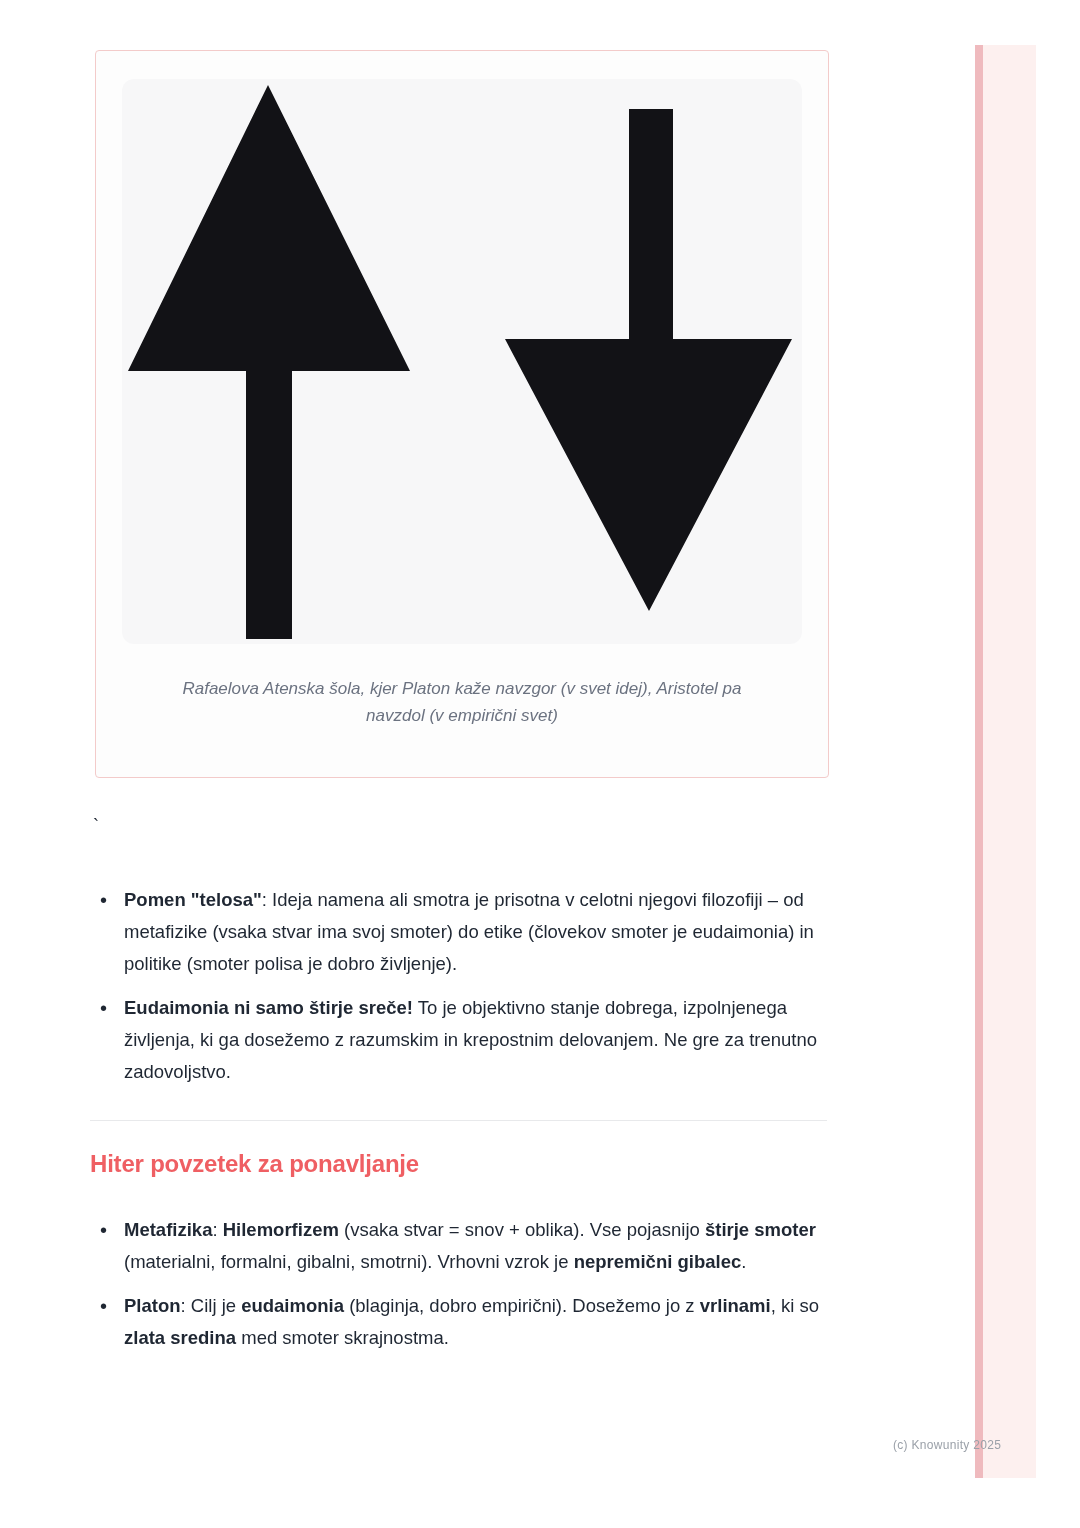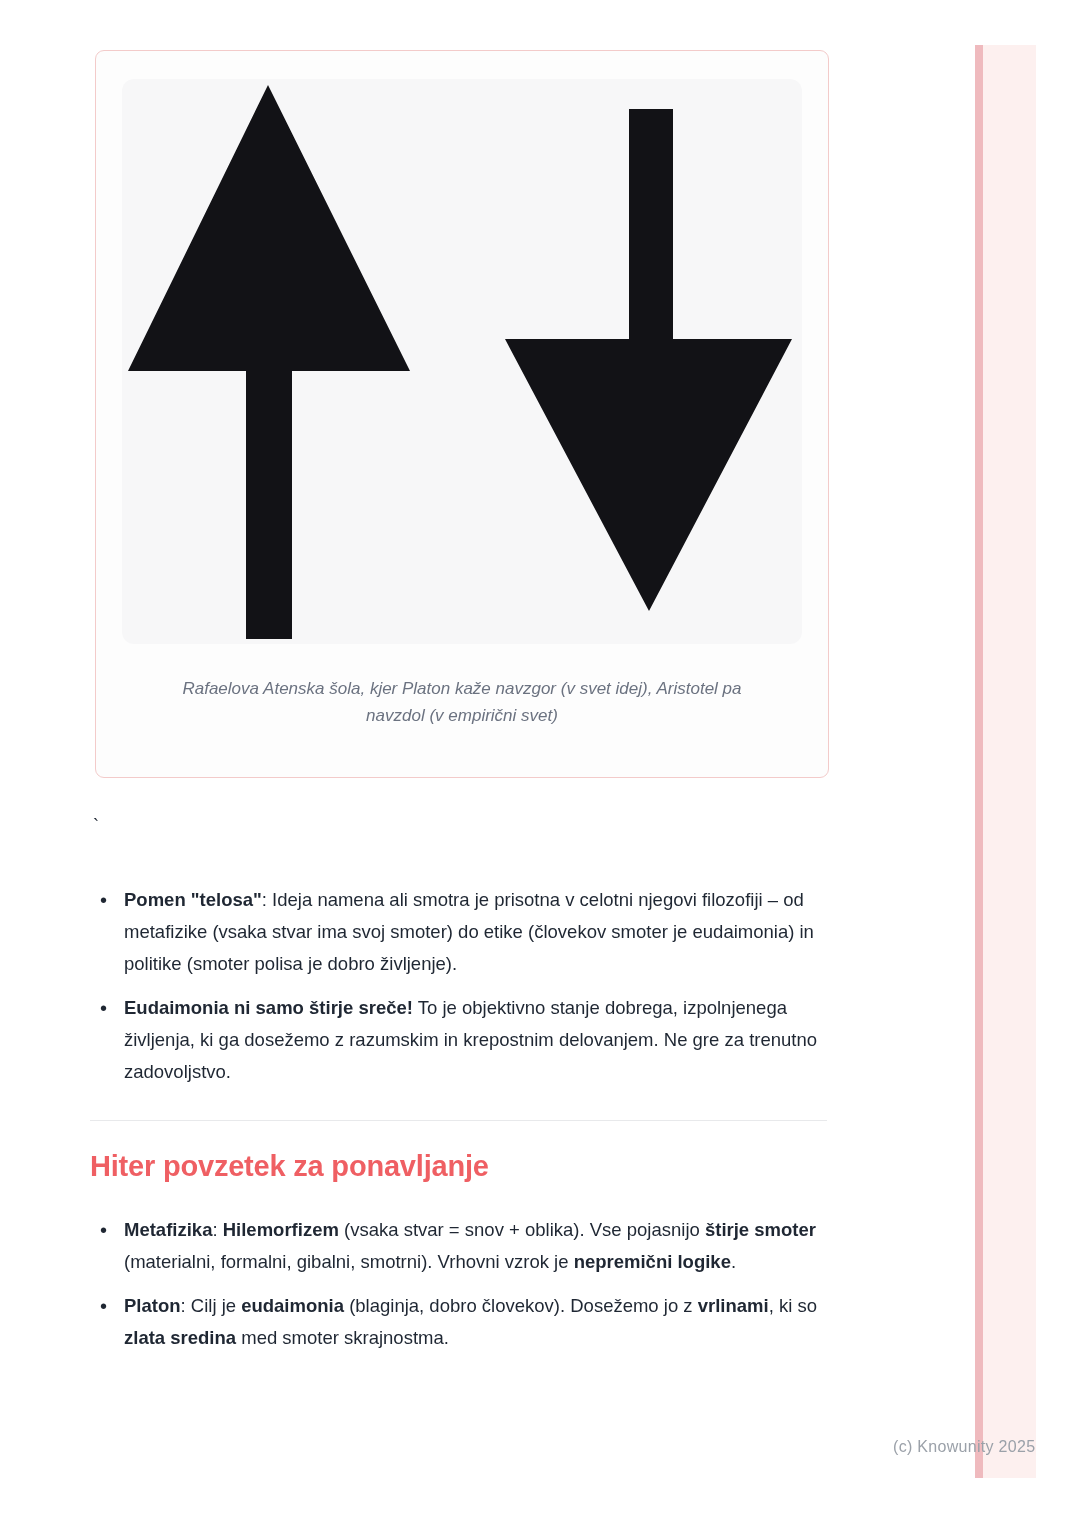--- a/index.html
+++ b/index.html
@@ -27,30 +27,30 @@
   
   .edge-band{
     position:absolute;left:975px;top:45px;width:61px;height:1433px;
     background:var(--band-fill);
     border-left:8px solid var(--band-stripe);
   }
 
   
   .watermark{
     position:absolute;left:893px;top:1438px;
-    font-size:16px;color:var(--watermark);letter-spacing:0.3px;
+    font-size:12px;color:var(--watermark);letter-spacing:0.3px;
     white-space:nowrap;z-index:3;
   }
 
   
   .figure-card{
     position:absolute;left:95px;top:50px;width:734px;height:728px;
     background:var(--card-bg);
     border:1.5px solid var(--card-border);
-    border-radius:9px;
+    border-radius:4px;
     padding-top:28px;
     overflow:hidden;z-index:2;
   }
   .figure-image{
     width:680px;height:565px;margin:0 auto;
     background:var(--img-bg);border-radius:12px;
   }
   .figure-image svg{display:block;width:100%;height:100%;}
   .figure-caption{
     margin-top:31px;text-align:center;
@@ -86,21 +86,21 @@
 
   
   .divider{
     position:absolute;left:90px;top:1120px;width:737px;height:0;
     border-top:1.5px solid var(--divider);z-index:2;
   }
 
   
   .section-heading{
     position:absolute;left:90px;top:1150px;
-    font-size:29px;font-weight:bold;letter-spacing:-0.2px;
+    font-size:24px;font-weight:bold;letter-spacing:-0.2px;
     color:var(--accent);z-index:2;white-space:nowrap;
   }
 </style>
 </head>
 <body>
 
 <div class="page">
 
   <div class="edge-band"></div>
 
@@ -122,19 +122,19 @@
   <ul class="bullets list-notes">
     <li><span class="bold">Pomen "telosa"</span><span>: Ideja namena ali smotra je prisotna v celotni njegovi filozofiji – od metafizike (vsaka stvar ima svoj smoter) do etike (človekov smoter je eudaimonia) in politike (smoter polisa je dobro življenje).</span></li>
     <li><span class="bold">Eudaimonia ni samo štirje sreče!</span><span> To je objektivno stanje dobrega, izpolnjenega življenja, ki ga dosežemo z razumskim in krepostnim delovanjem. Ne gre za trenutno zadovoljstvo.</span></li>
   </ul>
 
   <div class="divider"></div>
 
   <h2 class="section-heading">Hiter povzetek za ponavljanje</h2>
 
   <ul class="bullets list-summary">
-    <li><span class="bold">Metafizika</span><span>: </span><span class="bold">Hilemorfizem</span><span> (vsaka stvar = snov + oblika). Vse pojasnijo </span><span class="bold">štirje smoter</span><span> (materialni, formalni, gibalni, smotrni). Vrhovni vzrok je </span><span class="bold">nepremični logike</span><span>.</span></li>
-    <li><span class="bold">Platon</span><span>: Cilj je </span><span class="bold">eudaimonia</span><span> (blaginja, dobro človekov). Dosežemo jo z </span><span class="bold">vrlinami</span><span>, ki so </span><span class="bold">zlata sredina</span><span> med smoter skrajnostma.</span></li>
+    <li><span class="bold">Metafizika</span><span>: </span><span class="bold">Hilemorfizem</span><span> (vsaka stvar = snov + oblika). Vse pojasnijo </span><span class="bold">štirje smoter</span><span> (materialni, formalni, gibalni, smotrni). Vrhovni vzrok je </span><span class="bold">nepremični gibalec</span><span>.</span></li>
+    <li><span class="bold">Platon</span><span>: Cilj je </span><span class="bold">eudaimonia</span><span> (blaginja, dobro empirični). Dosežemo jo z </span><span class="bold">vrlinami</span><span>, ki so </span><span class="bold">zlata sredina</span><span> med smoter skrajnostma.</span></li>
   </ul>
 
   <div class="watermark">(c) Knowunity 2025</div>
 
 </div>
 
 </body></html>

